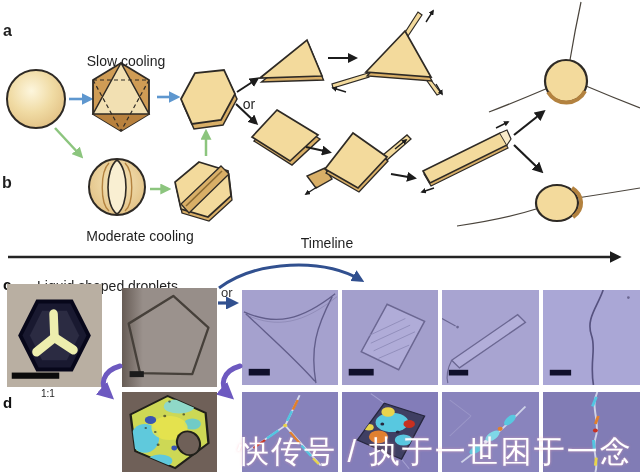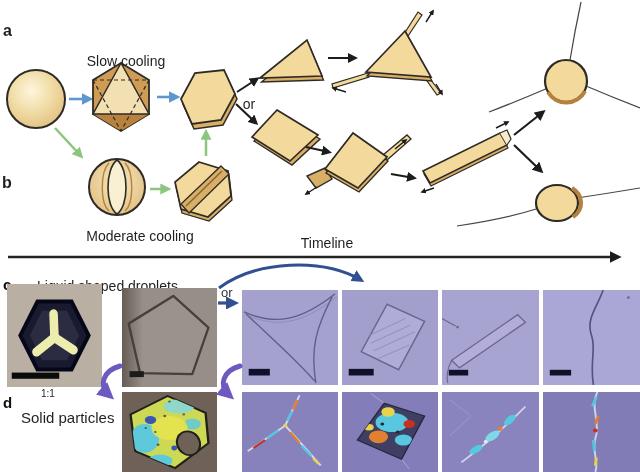--- a/index.html
+++ b/index.html
@@ -262,21 +262,20 @@
 
   <div class="lbl" style="left:41px;top:388px;font-size:10px">1:1</div>
   <svg class="abs" style="left:96px;top:362px" width="30" height="40">
     <path d="M24,4 C6,9 3,24 13,33" fill="none" stroke="var(--purpleArrow)" stroke-width="5" stroke-linecap="round" marker-end="url(#hPurple)"></path>
   </svg>
   <svg class="abs" style="left:216px;top:362px" width="30" height="40">
     <path d="M24,4 C6,9 3,24 13,33" fill="none" stroke="var(--purpleArrow)" stroke-width="5" stroke-linecap="round" marker-end="url(#hPurple)"></path>
   </svg>
 
   <div class="lbl panel-lbl" style="left:3px;top:394px">d</div>
-  <div class="lbl" style="left:21px;top:409px;font-size:15px">Solid particles</div>
 
   <div class="tile" style="left:122px;top:392px;width:95px;height:80px">
     <svg viewBox="0 0 100 100" preserveAspectRatio="none">
       <defs>
           <clipPath id="clipD1">
             <polygon points="48,5 88,26 91,64 56,95 14,74 9,28"></polygon>
           </clipPath>
         </defs>
       <rect width="100" height="100" style="fill:var(--dBrown)"></rect>
       <polygon points="48,5 88,26 91,64 56,95 14,74 9,28" fill="#cdd855" stroke="#20201a" stroke-width="2.4"></polygon>
@@ -367,13 +366,14 @@
       <g fill="none" stroke-width="3">
         <path d="M55,6 L51,18" stroke="#52c6e2"></path>
         <path d="M57,30 L54,40" stroke="#e07f2c"></path>
         <path d="M52,60 L53,74" stroke="#52c6e2"></path>
         <path d="M55,82 L54,92" stroke="#e8d44c"></path>
       </g>
       <circle cx="54" cy="48" r="2.5" fill="#c83020"></circle>
     </svg>
   </div>
 
+  <div class="watermark">快传号 / 执于一世困于一念</div>
 </div>
 
 </body></html>

